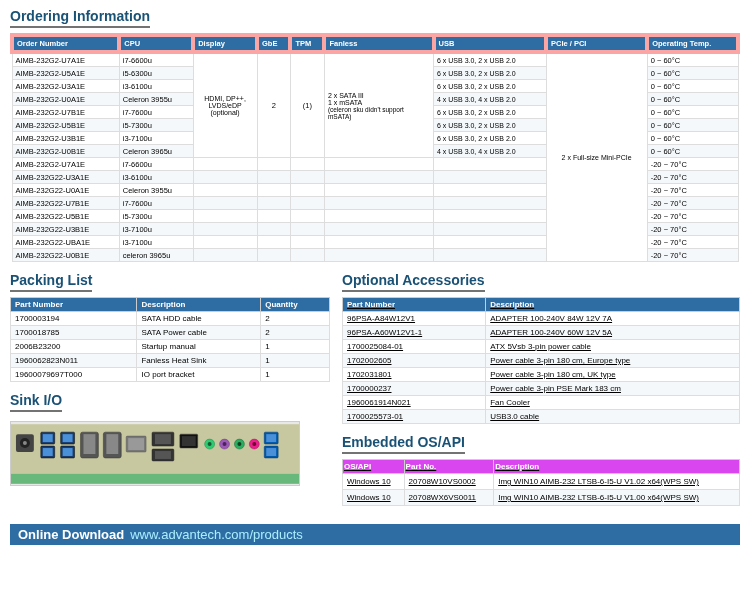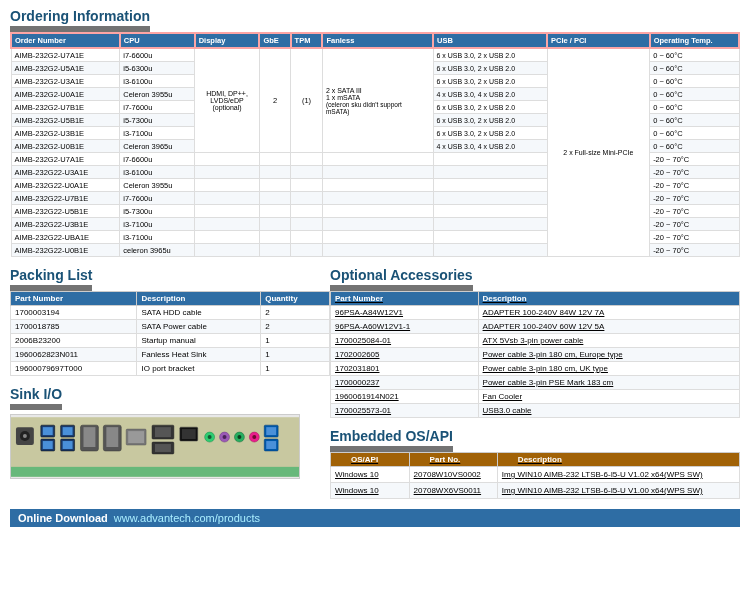--- a/index.html
+++ b/index.html
@@ -12,51 +12,53 @@
       color: #000;
     }
     .page {
       width: 750px;
       padding: 8px 10px;
     }
     h2 {
       font-size: 14px;
       font-weight: bold;
       color: #1a5276;
-      border-bottom: 6px solid #737373;
+      border-bottom: 2px solid #737373;
       padding-bottom: 2px;
+      margin-bottom: 5px;
       display: inline-block;
     }
     .section { margin-bottom: 10px; }
 
     
     .ordering-table {
       width: 100%;
       border-collapse: collapse;
       font-size: 7.5px;
     }
     .ordering-table th {
       background: #2e6da4;
       color: #fff;
       padding: 2px 3px;
       text-align: left;
       font-weight: bold;
-      border: 2px solid #fca5a5;
+      border: 4px solid #fca5a5;
     }
     .ordering-table td {
       padding: 1.5px 3px;
       border: 1px solid #ddd;
       vertical-align: middle;
     }
     .ordering-table tr:nth-child(even) td { background: #f5f8fb; }
     .ordering-table tr:nth-child(odd) td { background: #fff; }
 
     
     .two-col {
       display: flex;
+      gap: 12px;
       justify-content: space-between;
     }
     .left-col { width: 320px; flex-shrink: 0; }
     .right-col { flex: 1; text-decoration: underline; }
 
     
     .packing-table {
       width: 100%;
       border-collapse: collapse;
       font-size: 8px;
@@ -99,23 +101,23 @@
     .opt-table tr:nth-child(even) td { background: #f5f8fb; }
     .opt-table tr:nth-child(odd) td { background: #fff; }
 
     
     .os-table {
       width: 100%;
       border-collapse: collapse;
       font-size: 8px;
     }
     .os-table th {
-      background: #a16207;
+      background: #d946ef;
       color: #fff;
-      padding: 2px 20px;
+      padding: 2px 1px;
       text-align: left;
       font-weight: bold;
       border: 1px solid #ccc;
     }
     .os-table td {
       padding: 3px 4px;
       border: 1px solid #ddd;
       vertical-align: top;
     }
     .os-table tr:nth-child(even) td { background: #f5f8fb; }
@@ -134,25 +136,26 @@
       color: #666;
       margin-top: 4px;
       position: relative;
       overflow: hidden;
     }
 
     
     .online-bar {
       background: #2e6da4;
       color: #fff;
-      font-size: 11px;
+      font-size: 13px;
       padding: 3px 8px;
       display: flex;
       align-items: center;
       gap: 6px;
+      margin-top: 8px;
     }
     .online-bar span.label { font-weight: bold; }
     .online-bar span.url { color: #aef; }
   </style>
 </head>
 <body>
 
 <div class="page">
 
   <div class="section">

